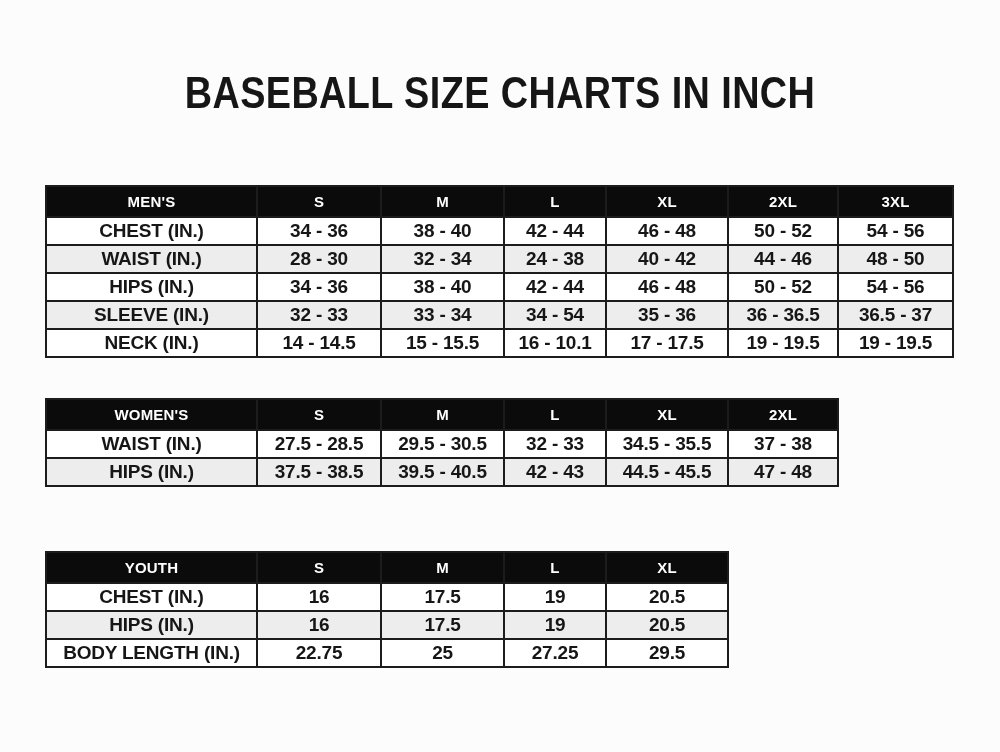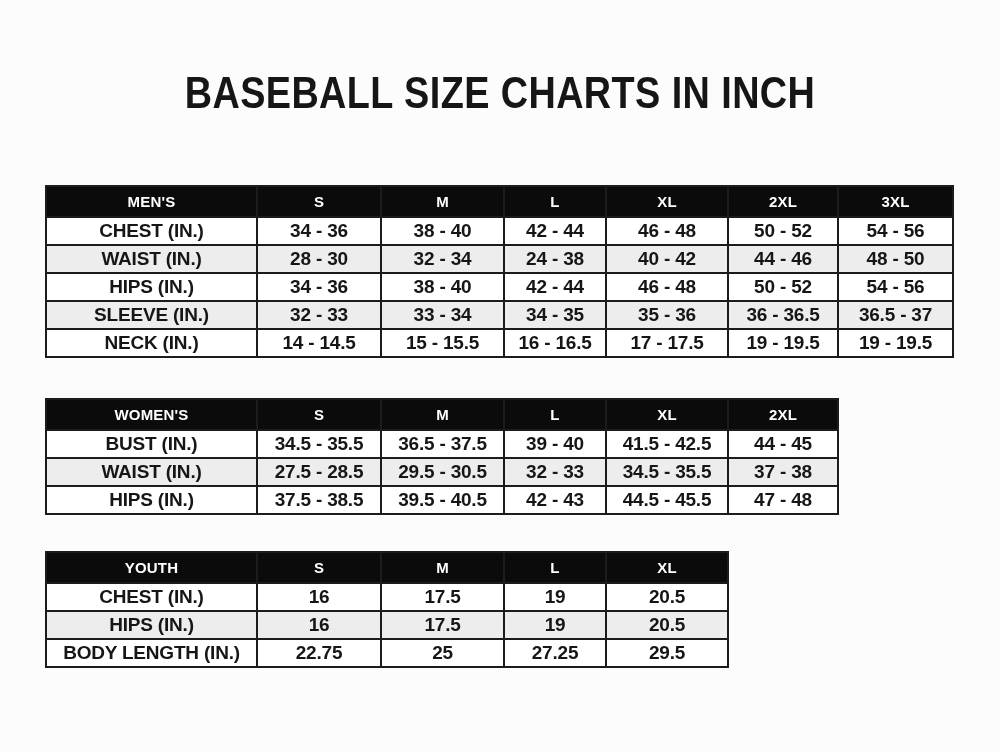--- a/index.html
+++ b/index.html
@@ -119,30 +119,30 @@
           <td>38 - 40</td>
           <td>42 - 44</td>
           <td>46 - 48</td>
           <td>50 - 52</td>
           <td>54 - 56</td>
         </tr>
         <tr>
           <td>SLEEVE (IN.)</td>
           <td>32 - 33</td>
           <td>33 - 34</td>
-          <td>34 - 35</td>
+          <td>34 - 54</td>
           <td>35 - 36</td>
           <td>36 - 36.5</td>
           <td>36.5 - 37</td>
         </tr>
         <tr>
           <td>NECK (IN.)</td>
           <td>14 - 14.5</td>
           <td>15 - 15.5</td>
-          <td>16 - 16.5</td>
+          <td>16 - 10.1</td>
           <td>17 - 17.5</td>
           <td>19 - 19.5</td>
           <td>19 - 19.5</td>
         </tr>
       </tbody>
     </table>
   <table class="size-table" id="table-womens">
       <colgroup>
         <col style="width: 211px;">
         <col style="width: 124px;">
@@ -156,28 +156,20 @@
           <th>WOMEN'S</th>
           <th>S</th>
           <th>M</th>
           <th>L</th>
           <th>XL</th>
           <th>2XL</th>
         </tr>
       </thead>
       <tbody>
         <tr>
-          <td>BUST (IN.)</td>
-          <td>34.5 - 35.5</td>
-          <td>36.5 - 37.5</td>
-          <td>39 - 40</td>
-          <td>41.5 - 42.5</td>
-          <td>44 - 45</td>
-        </tr>
-        <tr>
           <td>WAIST (IN.)</td>
           <td>27.5 - 28.5</td>
           <td>29.5 - 30.5</td>
           <td>32 - 33</td>
           <td>34.5 - 35.5</td>
           <td>37 - 38</td>
         </tr>
         <tr>
           <td>HIPS (IN.)</td>
           <td>37.5 - 38.5</td>

